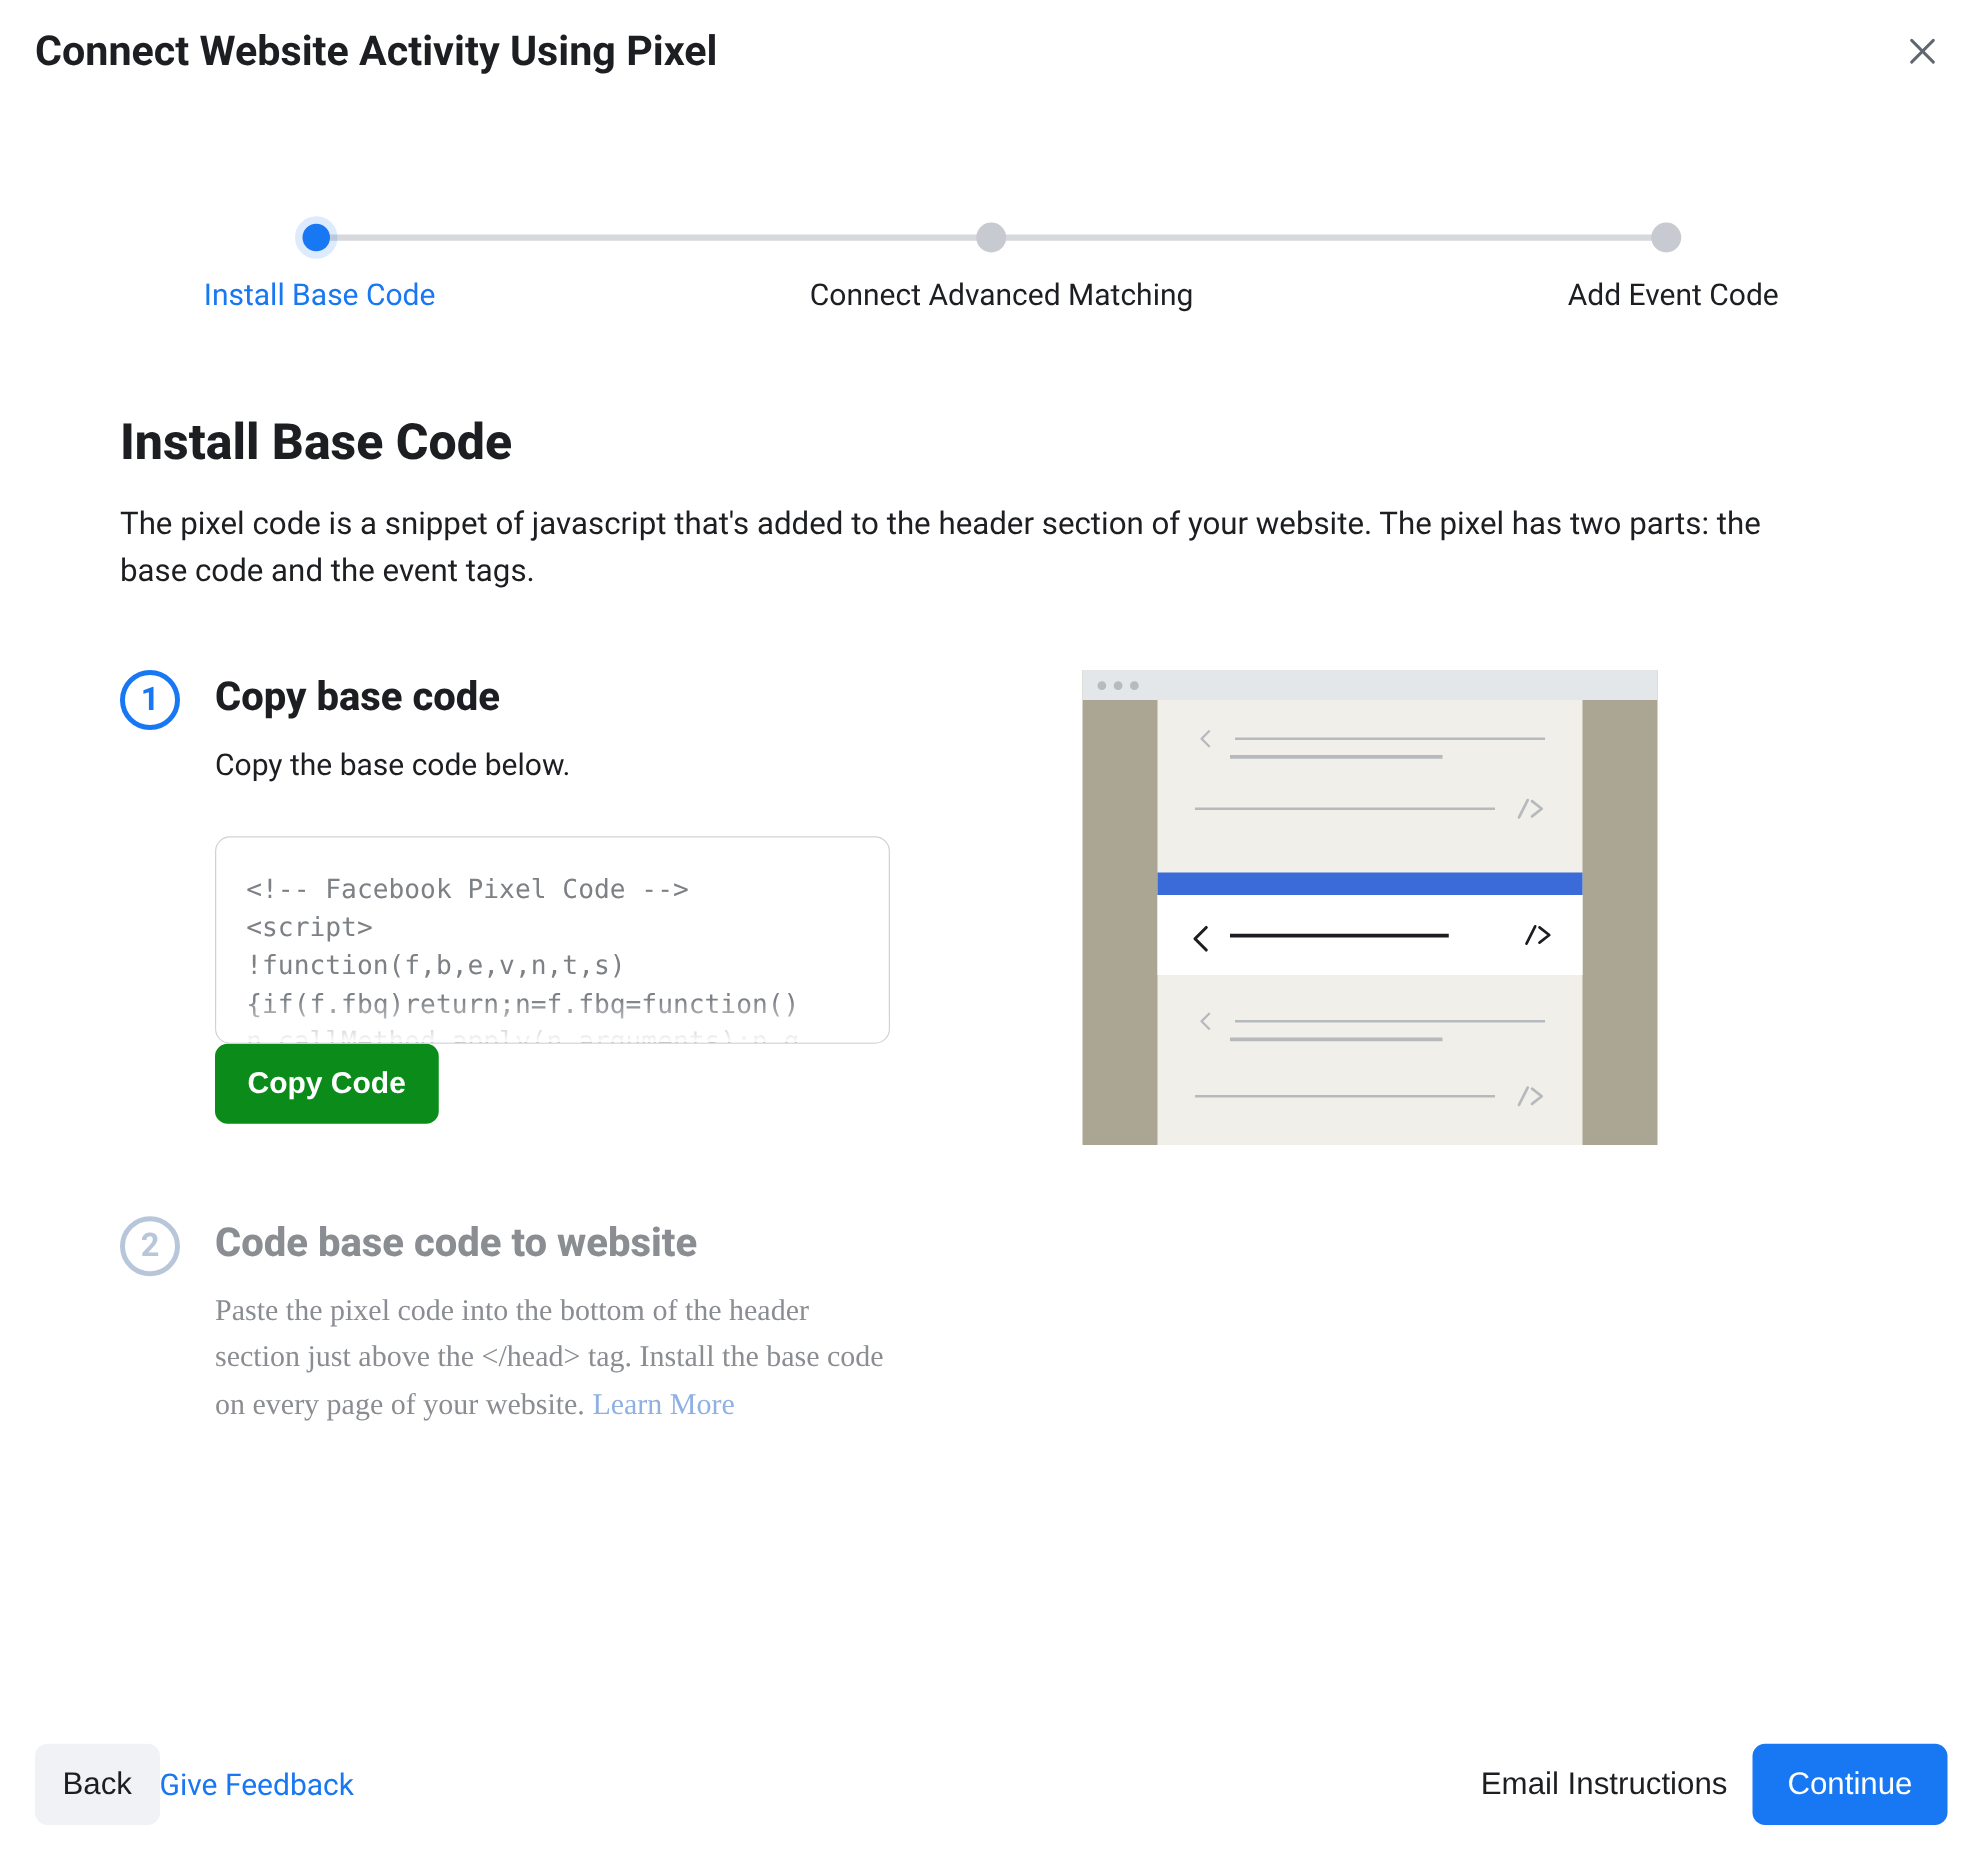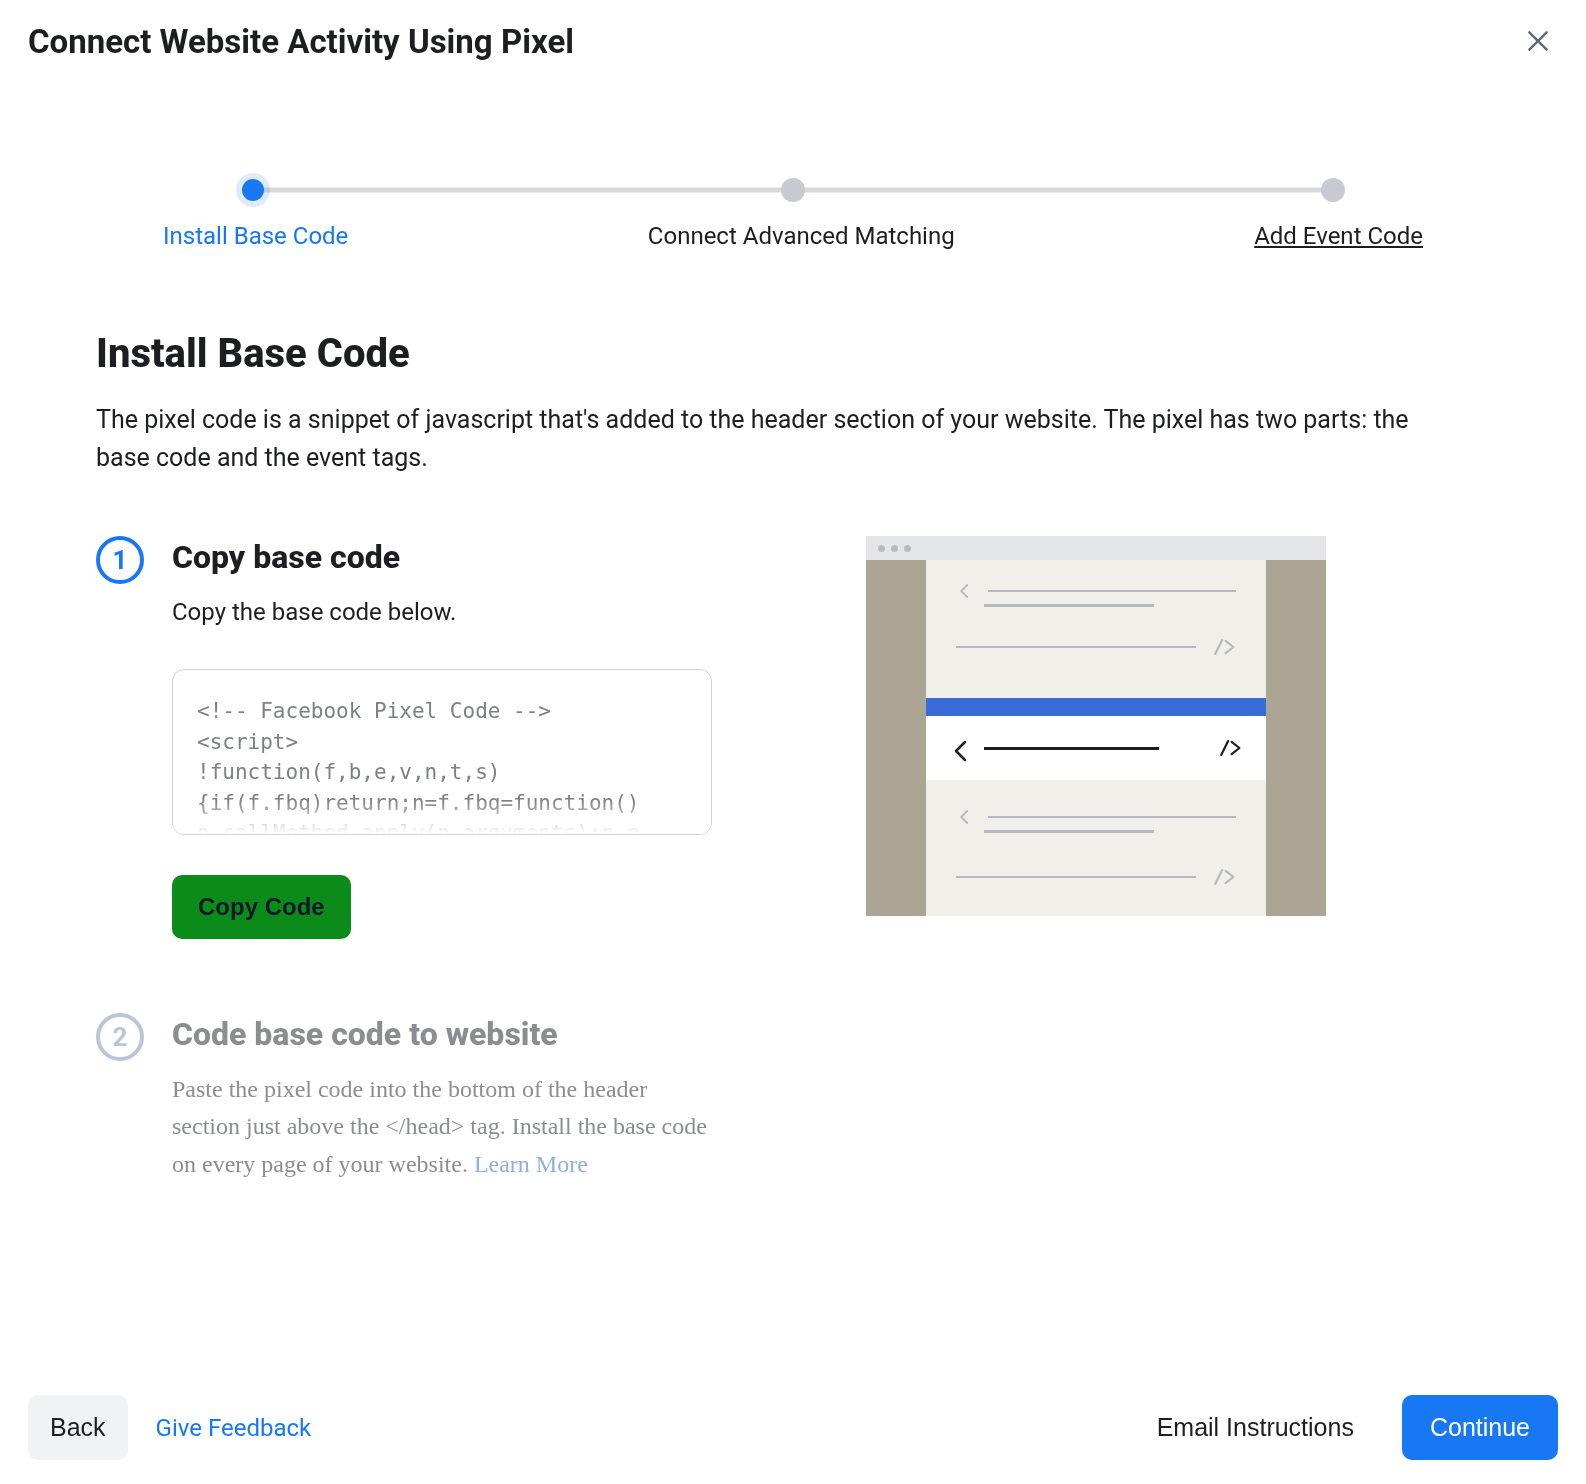--- a/index.html
+++ b/index.html
@@ -55,21 +55,21 @@
   }
   .dot.small{width:22px;height:22px;}
   .dot.active{background:var(--blue);box-shadow:0 0 0 6px rgba(24,119,242,0.15);}
   .dot.pos1{left:0%;}
   .dot.pos2{left:50%;}
   .dot.pos3{left:100%;}
   .step-labels{display:flex;justify-content:space-between;margin-top:22px;}
   .step-labels span{font-size:24px;color:var(--text);}
   .step-labels span.active{color:var(--blue);}
   .step-labels span:nth-child(1){margin-left:-90px;}
-  .step-labels span:nth-child(3){margin-right:-90px;text-decoration:underline;}
+  .step-labels span:nth-child(3){margin-right:-90px;}
 
   
   .content{padding:0 96px;margin-top:80px;}
   .page-title{font-size:40px;font-weight:800;margin:0 0 24px 0;}
   .page-desc{font-size:25px;line-height:1.5;max-width:1340px;margin:0;}
 
   .two-col{display:flex;gap:70px;margin-top:60px;align-items:flex-start;}
   .left{flex:0 0 700px;}
   .right{flex:0 0 auto;}
 
@@ -92,21 +92,21 @@
     padding:26px 24px;width:540px;height:166px;overflow:hidden;
     font-family:ui-monospace,SFMono-Regular,Menlo,Consolas,monospace;
     font-size:21px;line-height:1.45;color:#7d8186;white-space:pre;
     position:relative;
   }
   .code-box::after{
     content:"";position:absolute;left:0;right:0;bottom:0;height:34px;
     background:linear-gradient(to bottom,rgba(255,255,255,0),#fff);
   }
   .copy-btn{
-    margin-top:40px;background:var(--green);border:none;color:#0f172a;
+    background:var(--green);border:none;color:#ffffff;
     font-size:24px;font-weight:700;border-radius:10px;padding:18px 26px;cursor:pointer;
   }
 
   .step.second{margin-top:74px;}
   .step.second .step-body{max-width:540px;}
 
   
   .illus{width:460px;height:380px;background:var(--illus-frame);position:relative;}
   .illus .topbar{height:24px;background:var(--illus-bar);display:flex;align-items:center;gap:6px;padding-left:12px;}
   .illus .topbar i{display:block;width:7px;height:7px;border-radius:50%;background:#b7bbc0;}
@@ -127,21 +127,21 @@
   .illus .bluebar{position:absolute;left:0;right:0;top:138px;height:18px;background:var(--illus-blue);}
   .illus .whitebox{position:absolute;left:0;right:0;top:156px;height:64px;background:#fff;display:flex;align-items:center;padding:0 24px;gap:16px;}
   .illus .whitebox .chev.big svg{width:24px;height:24px;}
   .illus .row.r3{top:248px;}
   .illus .row.r3a{top:270px;left:58px;}
   .illus .row.r4{top:308px;justify-content:flex-end;}
 
   
   .footer{
     position:absolute;left:0;right:0;bottom:24px;
-    display:flex;align-items:center;padding:0 28px;gap:28px;
+    display:flex;align-items:center;padding:0 28px;
   }
   .btn-back{
     background:#f0f2f5;border:none;border-radius:10px;
     font-size:25px;font-weight:500;padding:18px 22px;cursor:pointer;color:#1c1e21;
   }
   .link-feedback{color:var(--blue);font-size:24px;font-weight:400;text-decoration:none;cursor:pointer;}
   .footer .spacer{flex:1;}
   .btn-email{background:none;border:none;font-size:25px;color:var(--text);cursor:pointer;padding:16px 20px;}
   .btn-continue{
     background:var(--blue);border:none;color:#fff;font-size:25px;font-weight:400;

